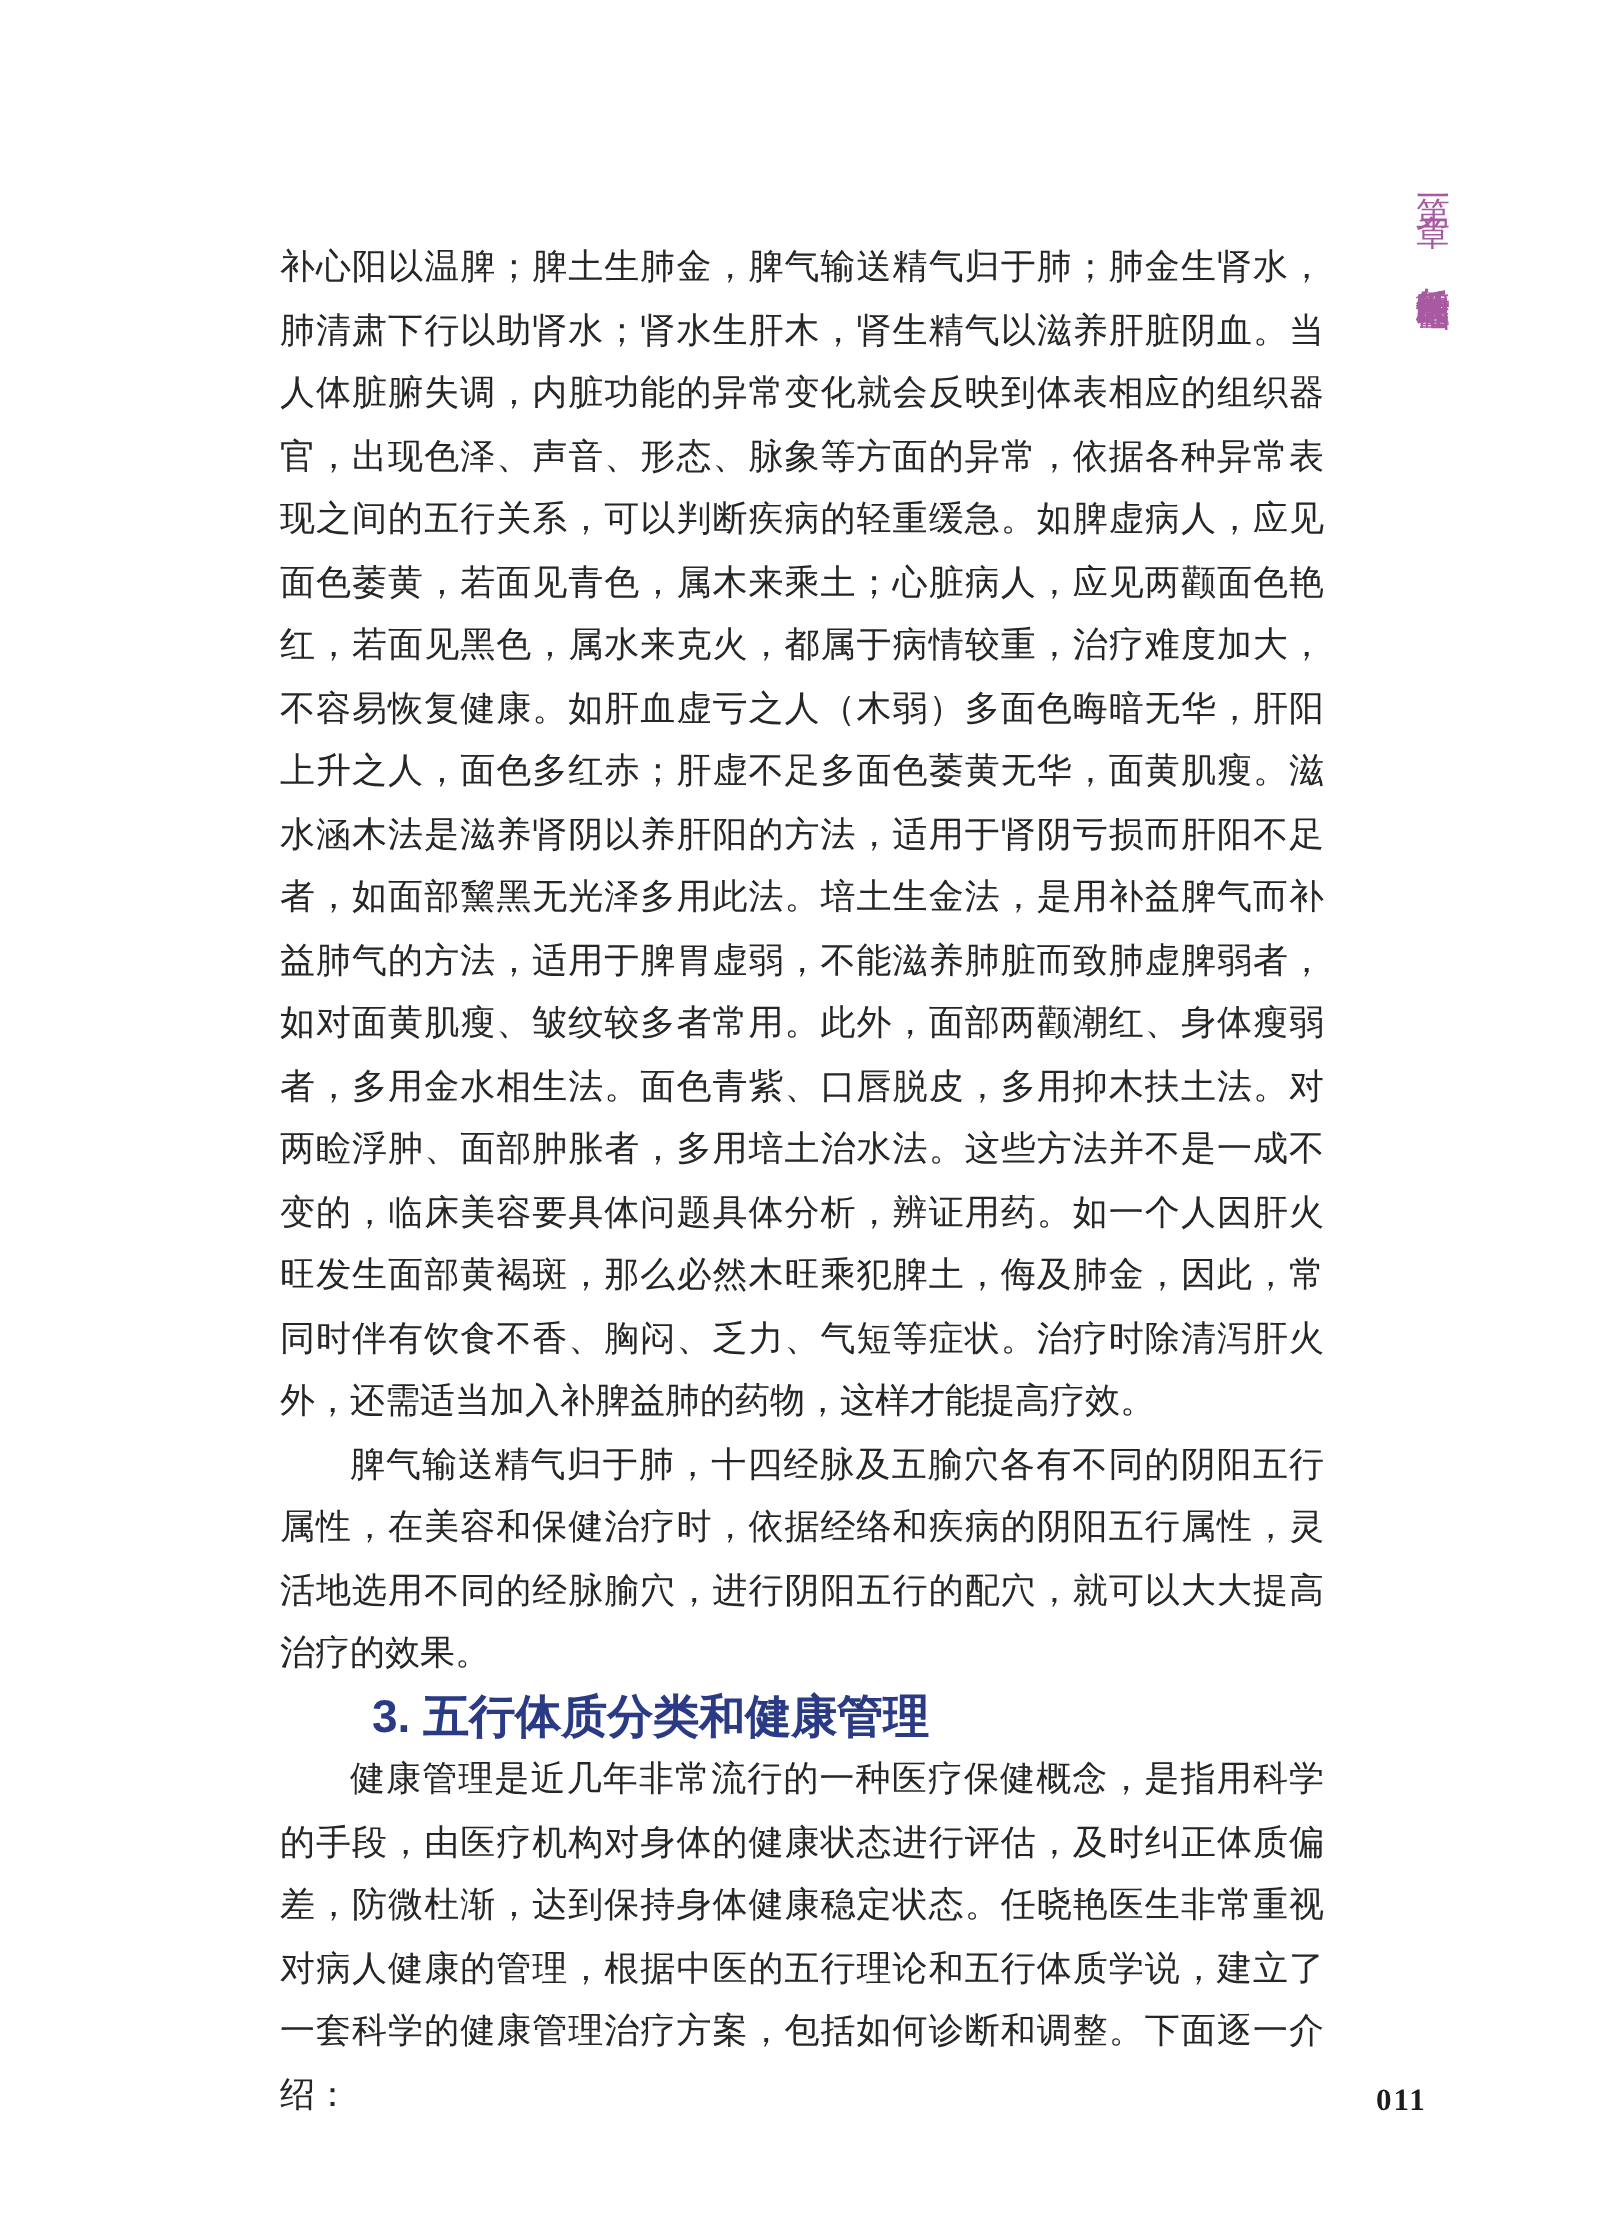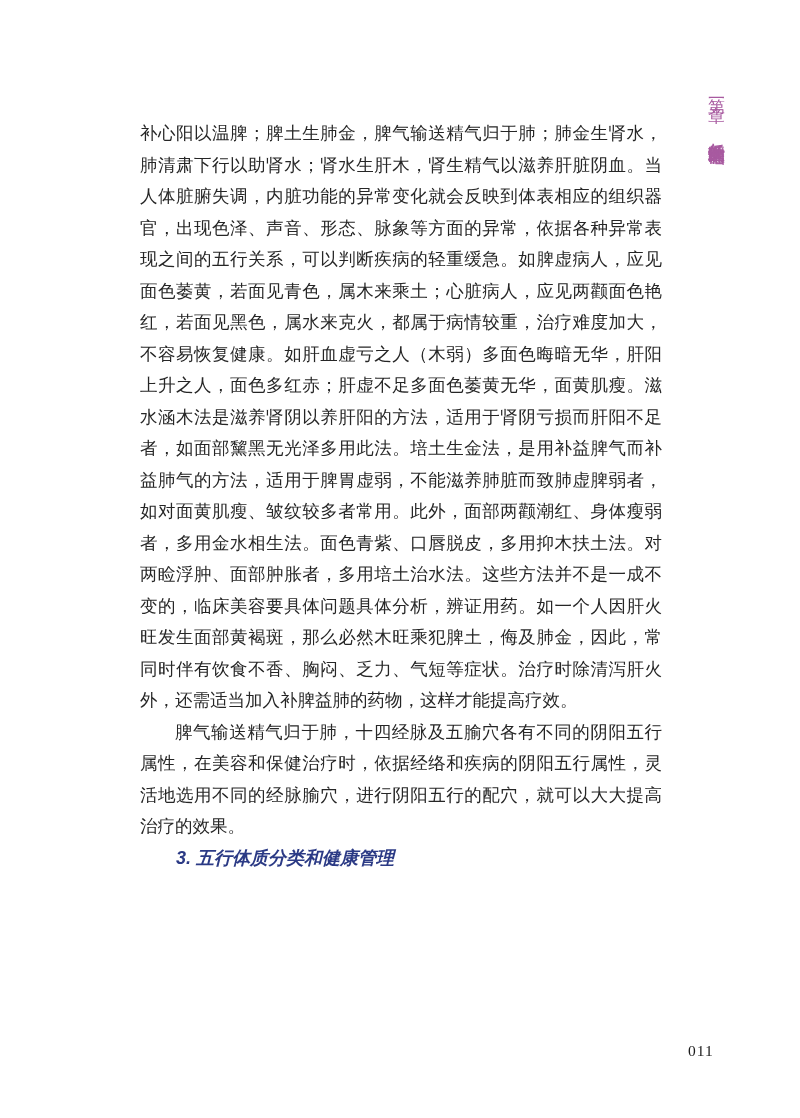--- a/index.html
+++ b/index.html
@@ -30,25 +30,24 @@
     margin: 0;
   }
   .para.indent-first {
     text-indent: 2em;
   }
   .section-heading {
     margin: 0;
     text-indent: 2em;
     font-family: "Liberation Sans", "DejaVu Sans", sans-serif;
     font-weight: bold;
-    font-size: 18px;
+    font-size: 23px;
     line-height: 31.5px;
     color: var(--heading, #2b3a85);
     text-align: left;
-    font-style: italic;
   }
   
   .chapter-sidebar {
     position: absolute;
     left: 706px;
     top: 85px;
     height: 980px;
     writing-mode: vertical-rl;
     text-orientation: upright;
     font-family: "Liberation Sans", "DejaVu Sans", sans-serif;
@@ -62,37 +61,38 @@
   .chapter-sidebar .chapter-title {
     margin-top: 14px;
     letter-spacing: 0.5px;
   }
   
   .page-number {
     position: absolute;
     left: 688px;
     top: 1042px;
     font-family: "Liberation Serif", "DejaVu Serif", serif;
-    font-weight: normal;
+    font-weight: bold;
     font-size: 15.5px;
     letter-spacing: 1px;
     color: #1c1c1c;
   }
 </style>
 </head>
 <body>
 
 <div class="page">
 
   <aside class="chapter-sidebar">
     <span class="chapter-number">第一章</span>
     <span class="chapter-title">任氏任针的中医理论基础</span>
   </aside>
 
   <main class="content">
     <p class="para">补心阳以温脾；脾土生肺金，脾气输送精气归于肺；肺金生肾水，肺清肃下行以助肾水；肾水生肝木，肾生精气以滋养肝脏阴血。当人体脏腑失调，内脏功能的异常变化就会反映到体表相应的组织器官，出现色泽、声音、形态、脉象等方面的异常，依据各种异常表现之间的五行关系，可以判断疾病的轻重缓急。如脾虚病人，应见面色萎黄，若面见青色，属木来乘土；心脏病人，应见两颧面色艳红，若面见黑色，属水来克火，都属于病情较重，治疗难度加大，不容易恢复健康。如肝血虚亏之人（木弱）多面色晦暗无华，肝阳上升之人，面色多红赤；肝虚不足多面色萎黄无华，面黄肌瘦。滋水涵木法是滋养肾阴以养肝阳的方法，适用于肾阴亏损而肝阳不足者，如面部黧黑无光泽多用此法。培土生金法，是用补益脾气而补益肺气的方法，适用于脾胃虚弱，不能滋养肺脏而致肺虚脾弱者，如对面黄肌瘦、皱纹较多者常用。此外，面部两颧潮红、身体瘦弱者，多用金水相生法。面色青紫、口唇脱皮，多用抑木扶土法。对两睑浮肿、面部肿胀者，多用培土治水法。这些方法并不是一成不变的，临床美容要具体问题具体分析，辨证用药。如一个人因肝火旺发生面部黄褐斑，那么必然木旺乘犯脾土，侮及肺金，因此，常同时伴有饮食不香、胸闷、乏力、气短等症状。治疗时除清泻肝火外，还需适当加入补脾益肺的药物，这样才能提高疗效。</p>
     <p class="para indent-first">脾气输送精气归于肺，十四经脉及五腧穴各有不同的阴阳五行属性，在美容和保健治疗时，依据经络和疾病的阴阳五行属性，灵活地选用不同的经脉腧穴，进行阴阳五行的配穴，就可以大大提高治疗的效果。</p>
     <h3 class="section-heading">3. 五行体质分类和健康管理</h3>
+    <p class="para indent-first">健康管理是近几年非常流行的一种医疗保健概念，是指用科学的手段，由医疗机构对身体的健康状态进行评估，及时纠正体质偏差，防微杜渐，达到保持身体健康稳定状态。任晓艳医生非常重视对病人健康的管理，根据中医的五行理论和五行体质学说，建立了一套科学的健康管理治疗方案，包括如何诊断和调整。下面逐一介绍：</p>
   </main>
 
   <div class="page-number">011</div>
 
 </div>
 
 </body></html>

